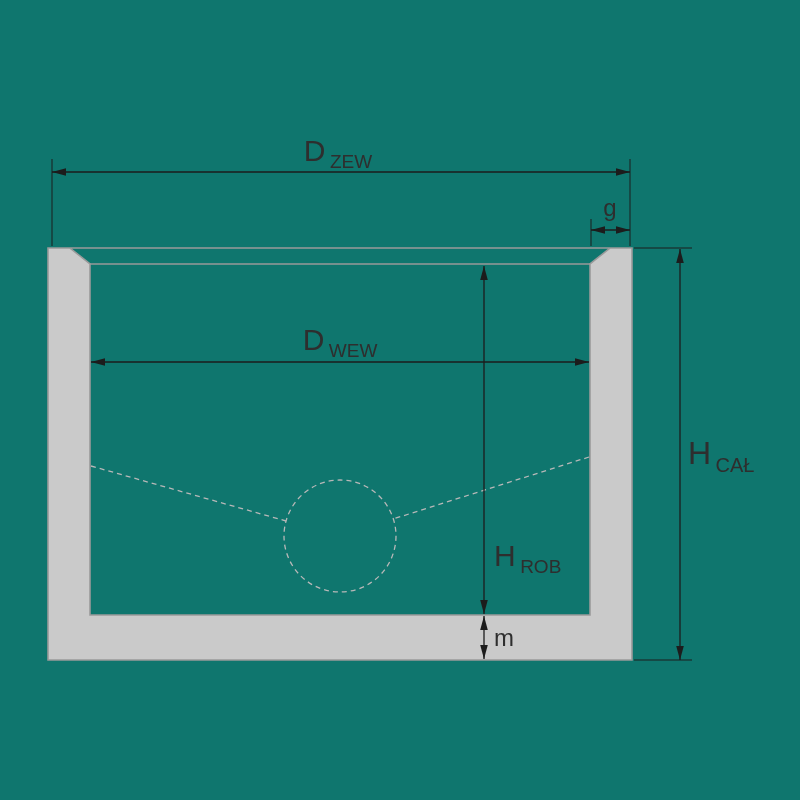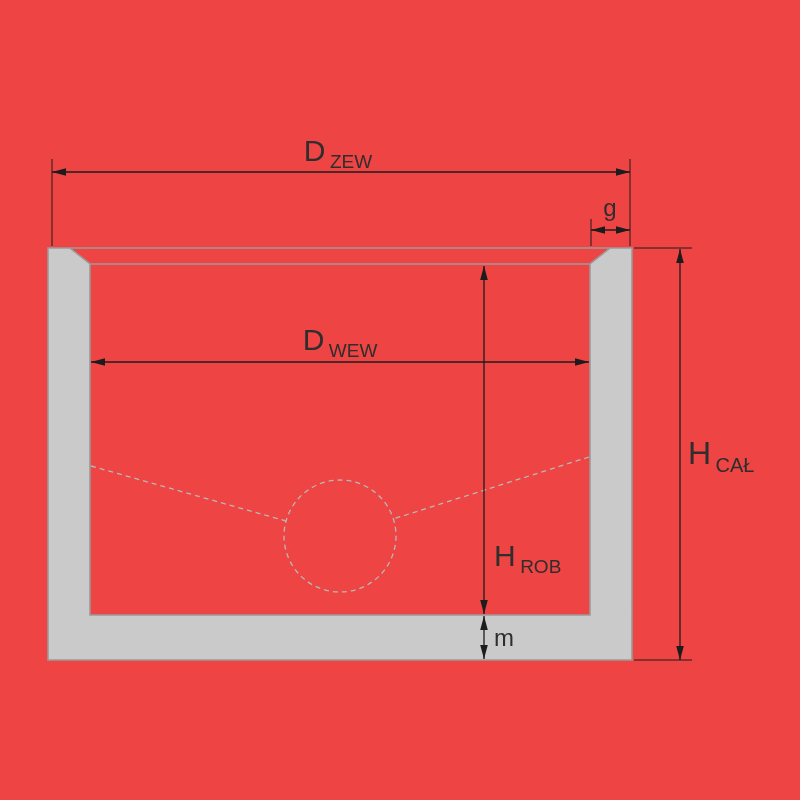--- a/index.html
+++ b/index.html
@@ -7,21 +7,21 @@
     padding: 0;
     width: 800px;
     height: 800px;
     background: #ffffff;
     font-family: "Liberation Sans", sans-serif;
   }
   .stage {
     position: relative;
     width: 800px;
     height: 800px;
-    background: #ef4444;
+    background: #0f766e;
     overflow: hidden;
   }
   svg { display: block; }
   .dim-line   { stroke-width: 1.3; fill: none; }
   .ext-line   { stroke-width: 1;   fill: none; }
   .tank-path  { stroke-width: 1.6; }
   .seat-line  { stroke-width: 1.4; fill: none; }
   .dash-line  { stroke-width: 1.3; fill: none; stroke-dasharray: 5 4; }
   .lbl-big    { font-size: 30px; }
   .lbl-sub    { font-size: 19px; }

